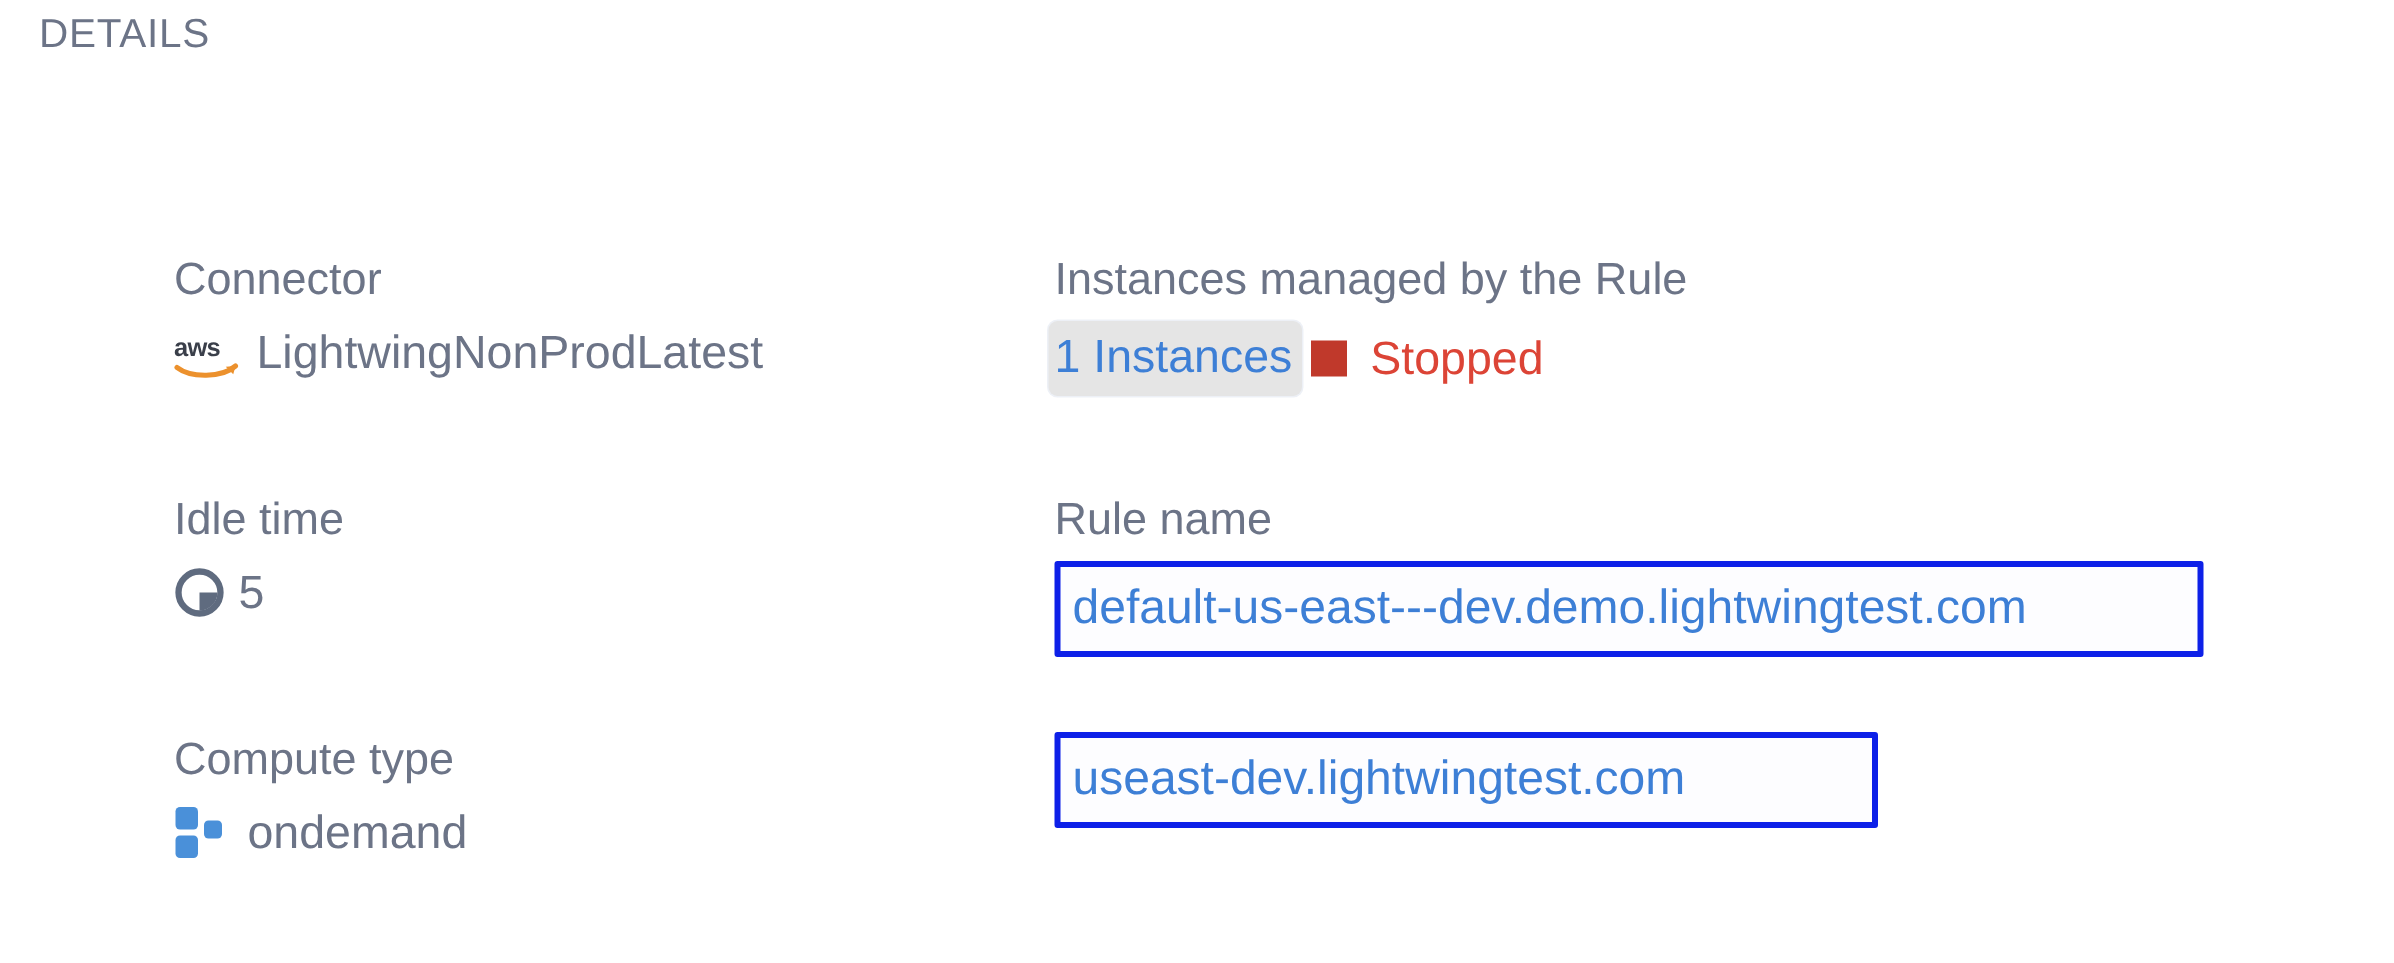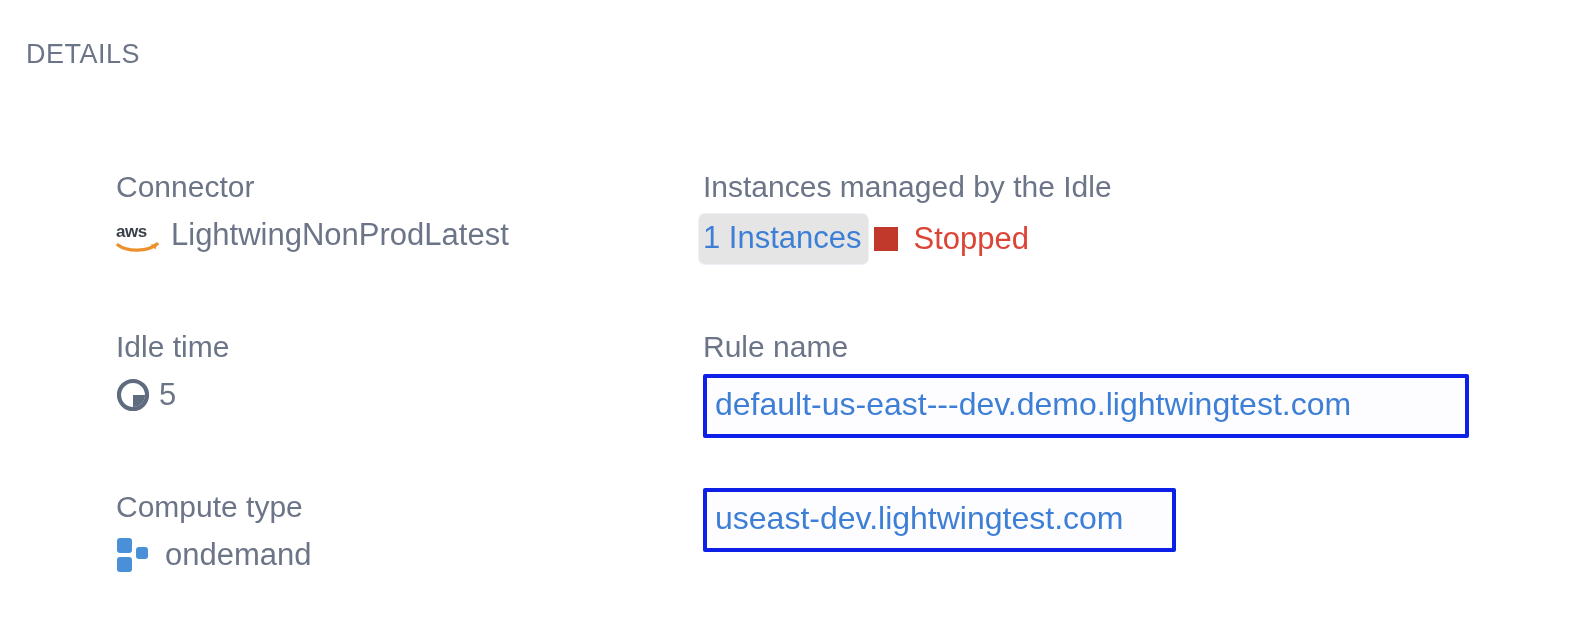--- a/index.html
+++ b/index.html
@@ -20,21 +20,20 @@
   .section-header {
     position: absolute;
     left: 26px;
     top: 5px;
     font-size: 27px;
     letter-spacing: 0.5px;
     color: #6c7487;
     font-weight: 400;
     line-height: 34px;
     white-space: nowrap;
-    margin-top: 32px;
   }
 
   
   .details-grid {
     position: absolute;
     left: 0;
     top: 168px;
     width: 1596px;
   }
   .detail-row {
@@ -141,21 +140,21 @@
     background: #fdfdff;
     padding: 4px 12px 8px 8px;
     box-sizing: border-box;
   }
   .highlight-box .link-blue {
     font-size: 32px;
     line-height: 44px;
     display: inline-block;
   }
   .highlight-box.hostname { width: 766px; }
-  .highlight-box.domain   { width: 473px; text-decoration: underline; }
+  .highlight-box.domain   { width: 549px; text-decoration: underline; }
 </style>
 </head>
 <body>
 
 <div class="section-header">DETAILS</div>
 
 <div class="details-grid">
 
   <div class="detail-row">
 
@@ -165,21 +164,21 @@
         <svg class="aws-icon" viewBox="0 0 46 34">
           <text x="0" y="17" font-family="'Liberation Sans', sans-serif" font-size="17" font-weight="700" fill="#3a3f4a" letter-spacing="-0.5">aws</text>
           <path d="M2 25 C11 32, 32 32, 41 24" stroke="#ec912d" stroke-width="3.4" fill="none" stroke-linecap="round"></path>
           <path d="M41 24 L34.5 24.5 L39.5 29.5 Z" fill="#ec912d"></path>
         </svg>
         <span class="value-text">LightwingNonProdLatest</span>
       </div>
     </div>
 
     <div class="detail-field col-right">
-      <div class="field-label">Instances managed by the Idle</div>
+      <div class="field-label">Instances managed by the Rule</div>
       <div class="field-value">
         <span class="instances-chip">
           <a class="link-blue" href="#">1 Instances</a>
         </span>
         <span class="status-group">
           <span class="status-square"></span>
           <span class="status-text">Stopped</span>
         </span>
       </div>
     </div>

